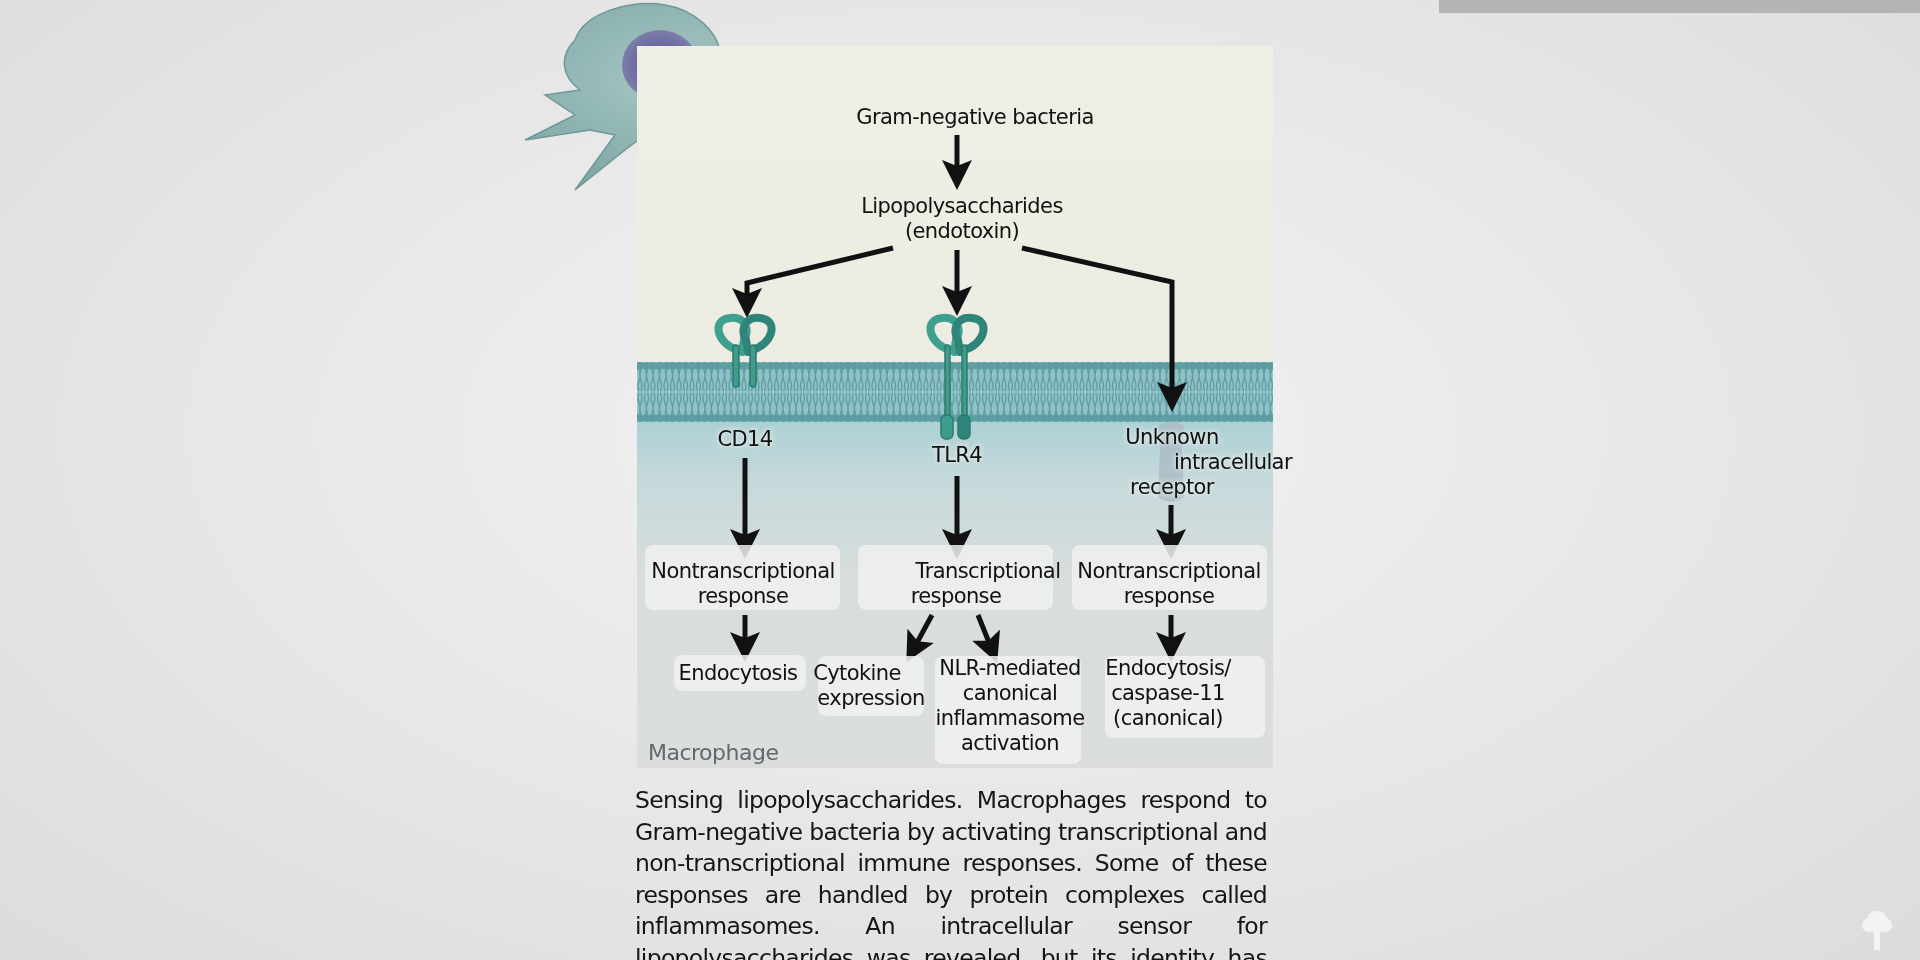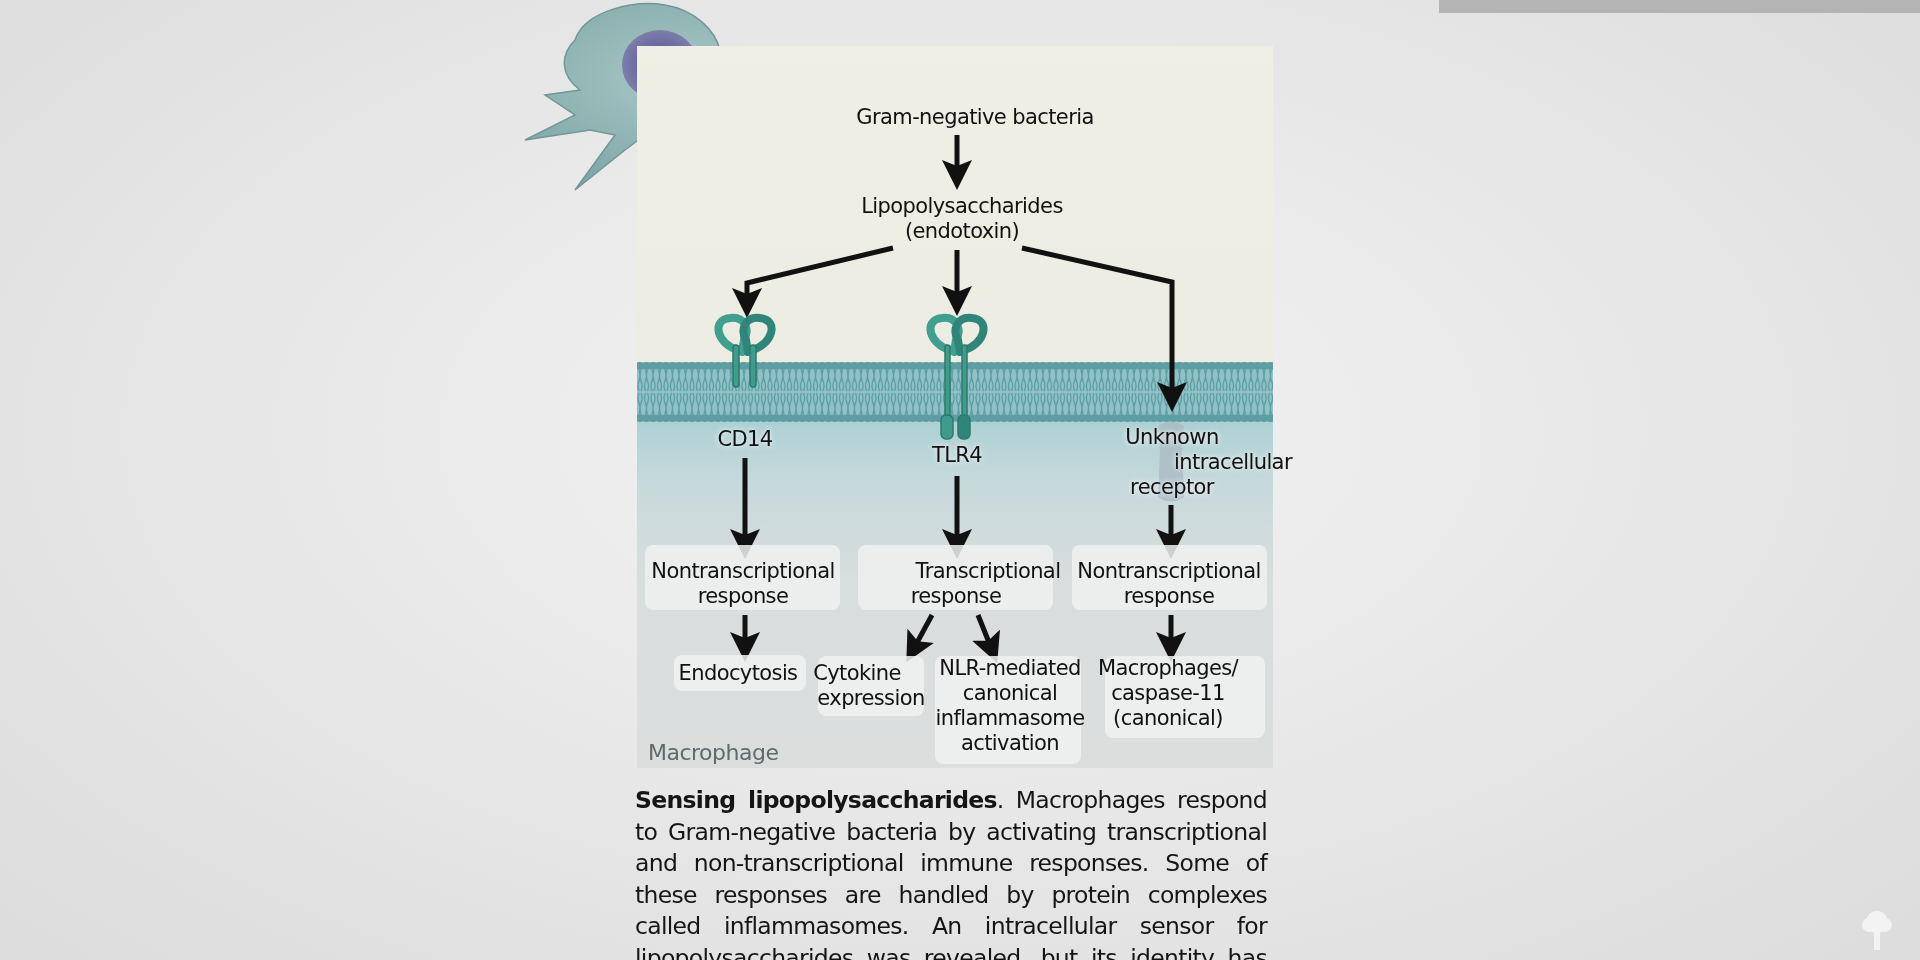--- a/index.html
+++ b/index.html
@@ -32,21 +32,21 @@
   .macrophage {
     position:absolute; left:11px; bottom:3px; color:#5e6a6c;
     font-family:"DejaVu Sans", sans-serif; font-size:22px; letter-spacing:-0.5px;
   }
   svg.arrows { position:absolute; left:0; top:0; width:1920px; height:960px; pointer-events:none; }
   .caption {
     position:absolute; left:635px; top:785px; width:632px;
     font-family:"DejaVu Sans", sans-serif; font-size:23.5px; line-height:31.5px;
     color:#151515; text-align:justify; letter-spacing:-0.7px;
   }
-  .caption b { font-weight:bold; }
+  .caption b { font-weight:normal; }
   .tree { position:absolute; left:1860px; top:908px; width:34px; height:44px; }
 </style>
 </head>
 <body>
 
 <div class="topbar"></div>
 
 <svg class="cell-art" viewBox="0 0 380 210">
   <defs>
     <radialGradient id="cellg" cx="0.45" cy="0.4" r="0.6">
@@ -352,21 +352,21 @@
 <div class="box" style="left:935px; top:656px; width:146px; height:108px;"></div>
 <div class="box" style="left:1105px; top:656px; width:160px; height:82px;"></div>
 
 <div class="lbl" style="left:738px; top:661px;">Endocytosis</div>
 <div class="lbl" style="left:857px; top:661px;">Cytokine</div>
 <div class="lbl" style="left:871px; top:686px;">expression</div>
 <div class="lbl" style="left:1010px; top:656px;">NLR-mediated</div>
 <div class="lbl" style="left:1010px; top:681px;">canonical</div>
 <div class="lbl" style="left:1010px; top:706px;text-align:center;">inflammasome</div>
 <div class="lbl" style="left:1010px; top:731px;">activation</div>
-<div class="lbl" style="left:1168px; top:656px;">Macrophages/</div>
+<div class="lbl" style="left:1168px; top:656px;">Endocytosis/</div>
 <div class="lbl" style="left:1168px; top:681px;">caspase-11</div>
 <div class="lbl" style="left:1168px; top:706px;">(canonical)</div>
 
 <div class="caption"><b>Sensing lipopolysaccharides</b><span>. Macrophages respond to Gram-negative bacteria by activating transcriptional and non-transcriptional immune responses. Some of these responses are handled by protein complexes called inflammasomes. An intracellular sensor for lipopolysaccharides was revealed, but its identity has yet to be determined.</span></div>
 
 <svg class="tree" viewBox="0 0 34 44">
   <circle cx="17" cy="14" r="11" fill="#f3f3f3"></circle>
   <circle cx="9" cy="17" r="7" fill="#f3f3f3"></circle>
   <circle cx="25" cy="17" r="7" fill="#f3f3f3"></circle>
   <rect x="14" y="20" width="6" height="22" fill="#f3f3f3"></rect>

